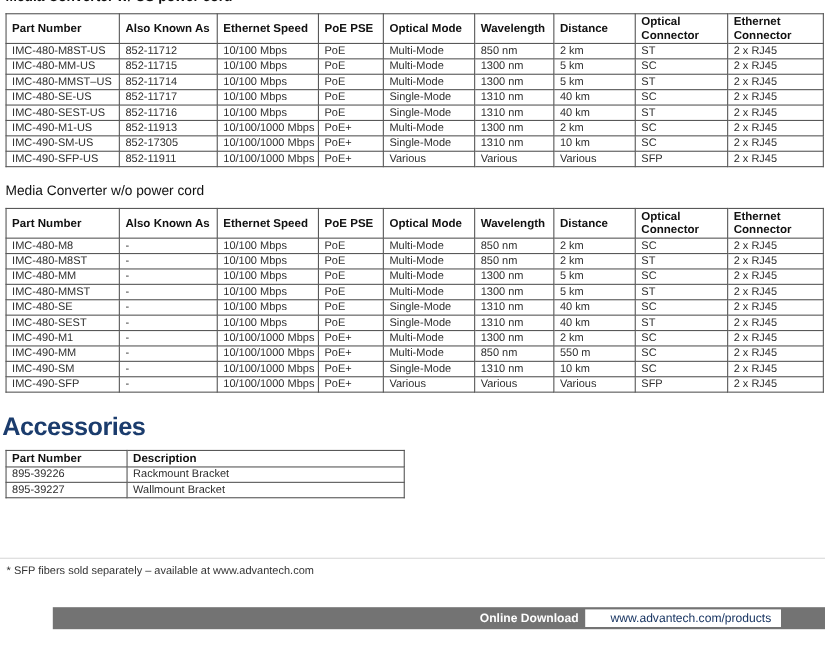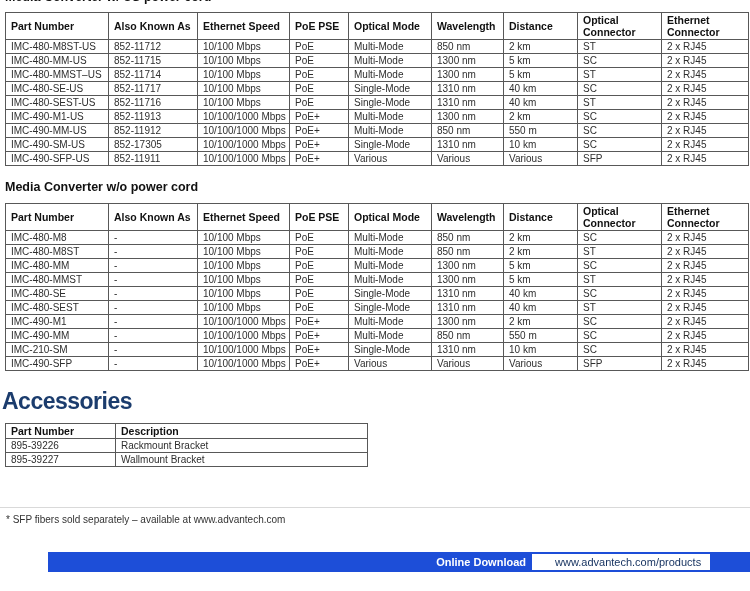--- a/index.html
+++ b/index.html
@@ -13,21 +13,21 @@
     overflow: hidden;
   }
   .page { position: relative; width: 750px; height: 591px; overflow: hidden; }
 
   
   .clip-heading { height: 5px; overflow: hidden; margin: 0 0 7px 5px; }
   .clip-heading h2 { margin: -10px 0 0 0; font-size: 12.5px; font-weight: bold; color: #111; }
 
   .section-heading {
     margin: 14px 0 9px 5px;
-    font-size: 12.5px; font-weight: bold; color: #111;
+    font-size: 12.5px; font-weight: normal; color: #111;
   }
 
   table.spec {
     border-collapse: collapse;
     table-layout: fixed;
     width: 743px;
     margin-left: 5px;
     border: 1px solid #3f3f3f;
   }
   table.spec th, table.spec td {
@@ -75,21 +75,21 @@
     position: absolute; left: 0; right: 0; top: 507px;
     height: 1px; background: #d9d9d9;
   }
   .footnote {
     position: absolute; left: 6px; top: 514px;
     font-size: 10px; color: #333;
   }
 
   .footer-bar {
     position: absolute; left: 0; right: 0; top: 552px; height: 20px;
-    background: #1d4ed8;
+    background: #737373;
     display: flex; align-items: center; justify-content: flex-end;
     padding-right: 40px; gap: 6px; margin-left: 48px;
   }
   .footer-label {
     color: #ffffff; font-weight: bold; font-size: 11px; white-space: nowrap;
   }
   .url-box {
     width: 178px; height: 16px;
     background: #ffffff;
     display: flex; align-items: center;
@@ -192,31 +192,20 @@
           <td>852-11913</td>
           <td>10/100/1000 Mbps</td>
           <td>PoE+</td>
           <td>Multi-Mode</td>
           <td>1300 nm</td>
           <td>2 km</td>
           <td>SC</td>
           <td>2 x RJ45</td>
         </tr>
         <tr>
-          <td>IMC-490-MM-US</td>
-          <td>852-11912</td>
-          <td>10/100/1000 Mbps</td>
-          <td>PoE+</td>
-          <td>Multi-Mode</td>
-          <td>850 nm</td>
-          <td>550 m</td>
-          <td>SC</td>
-          <td>2 x RJ45</td>
-        </tr>
-        <tr>
           <td>IMC-490-SM-US</td>
           <td>852-17305</td>
           <td>10/100/1000 Mbps</td>
           <td>PoE+</td>
           <td>Single-Mode</td>
           <td>1310 nm</td>
           <td>10 km</td>
           <td>SC</td>
           <td>2 x RJ45</td>
         </tr>
@@ -344,21 +333,21 @@
           <td>-</td>
           <td>10/100/1000 Mbps</td>
           <td>PoE+</td>
           <td>Multi-Mode</td>
           <td>850 nm</td>
           <td>550 m</td>
           <td>SC</td>
           <td>2 x RJ45</td>
         </tr>
         <tr>
-          <td>IMC-210-SM</td>
+          <td>IMC-490-SM</td>
           <td>-</td>
           <td>10/100/1000 Mbps</td>
           <td>PoE+</td>
           <td>Single-Mode</td>
           <td>1310 nm</td>
           <td>10 km</td>
           <td>SC</td>
           <td>2 x RJ45</td>
         </tr>
         <tr>

